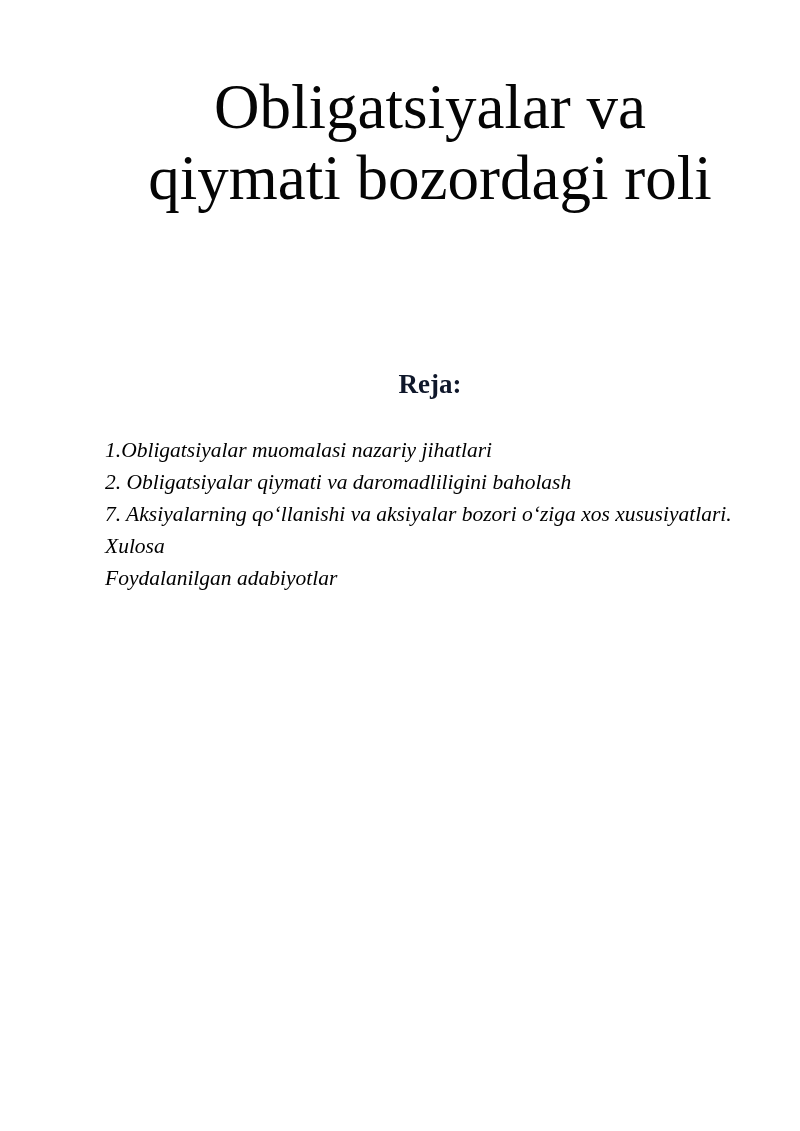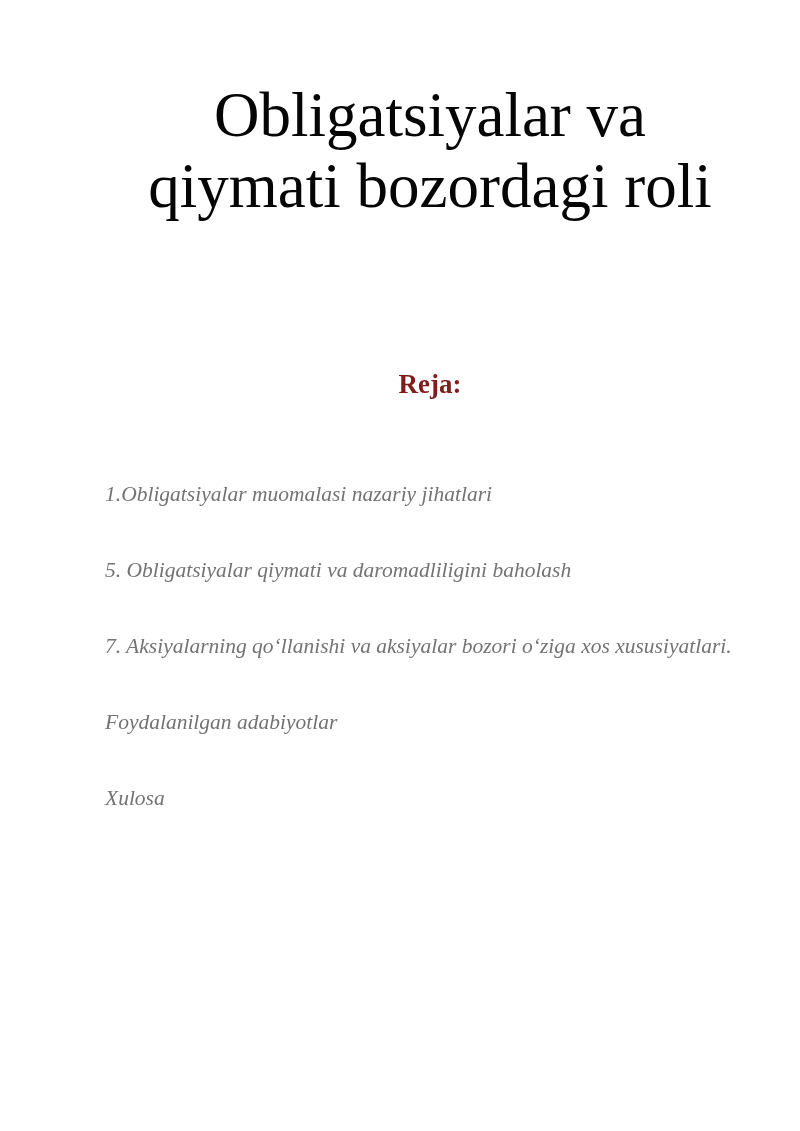--- a/index.html
+++ b/index.html
@@ -16,21 +16,21 @@
   }
   .page {
     position: relative;
     width: 800px;
     height: 1131px;
     background: #ffffff;
   }
   
   .doc-title {
     position: absolute;
-    top: 80px;
+    top: 72px;
     left: 0;
     right: 0;
     padding-left: 60px;
     text-align: center;
     font-family: "Liberation Serif", serif;
     font-weight: 400;
     font-size: 63px;
     line-height: 71px;
     letter-spacing: 0px;
     color: #050505;
@@ -39,52 +39,51 @@
     position: absolute;
     top: 368px;
     left: 0;
     right: 0;
     padding-left: 60px;
     text-align: center;
     font-family: "Liberation Serif", serif;
     font-weight: 700;
     font-size: 27px;
     line-height: 32px;
-    color: #7f1d1d;
+    color: #0f172a;
   }
   .plan-list {
     position: absolute;
     top: 434px;
     left: 105px;
     right: 40px;
   }
   .plan-item {
     font-family: "Liberation Serif", serif;
     font-style: italic;
     font-weight: 400;
     font-size: 21.5px;
     line-height: 32px;
     white-space: nowrap;
-    color: #737373;
-    margin-top: 44px;
+    color: #000000;
   }
 </style>
 </head>
 <body>
 
 <div class="page">
 
   <div class="doc-title">
     <div>Obligatsiyalar va</div>
     <div>qiymati bozordagi roli</div>
   </div>
 
   <div class="plan-heading">Reja:</div>
 
   <div class="plan-list">
     <div class="plan-item">1.Obligatsiyalar muomalasi nazariy jihatlari</div>
-    <div class="plan-item">5. Obligatsiyalar qiymati va daromadliligini baholash</div>
+    <div class="plan-item">2. Obligatsiyalar qiymati va daromadliligini baholash</div>
     <div class="plan-item">7. Aksiyalarning qo‘llanishi va aksiyalar bozori o‘ziga xos xususiyatlari.</div>
+    <div class="plan-item">Xulosa</div>
     <div class="plan-item">Foydalanilgan adabiyotlar</div>
-    <div class="plan-item">Xulosa</div>
   </div>
 
 </div>
 
 </body></html>

